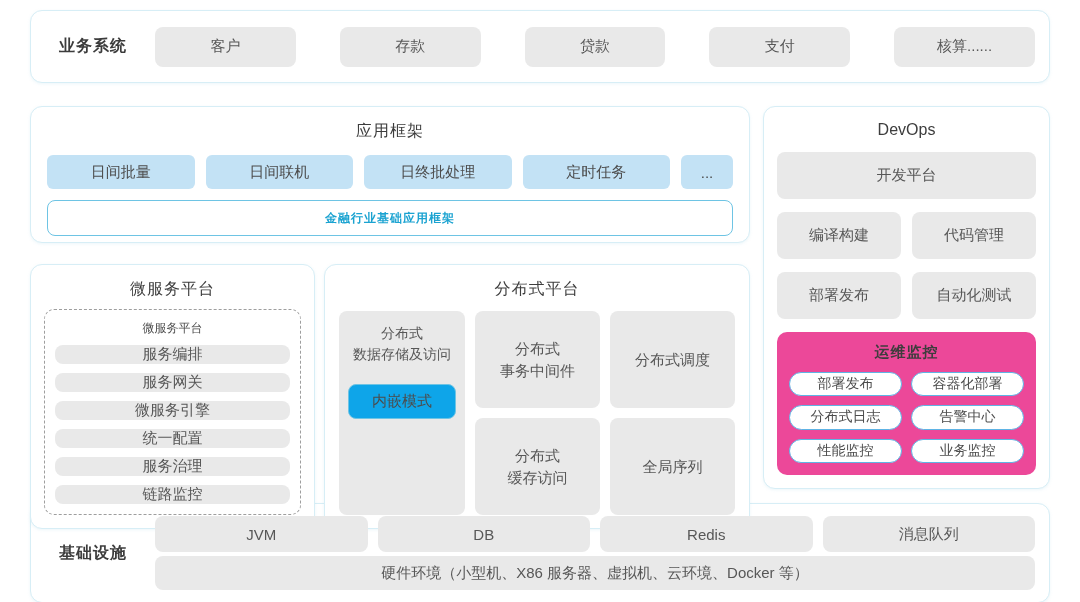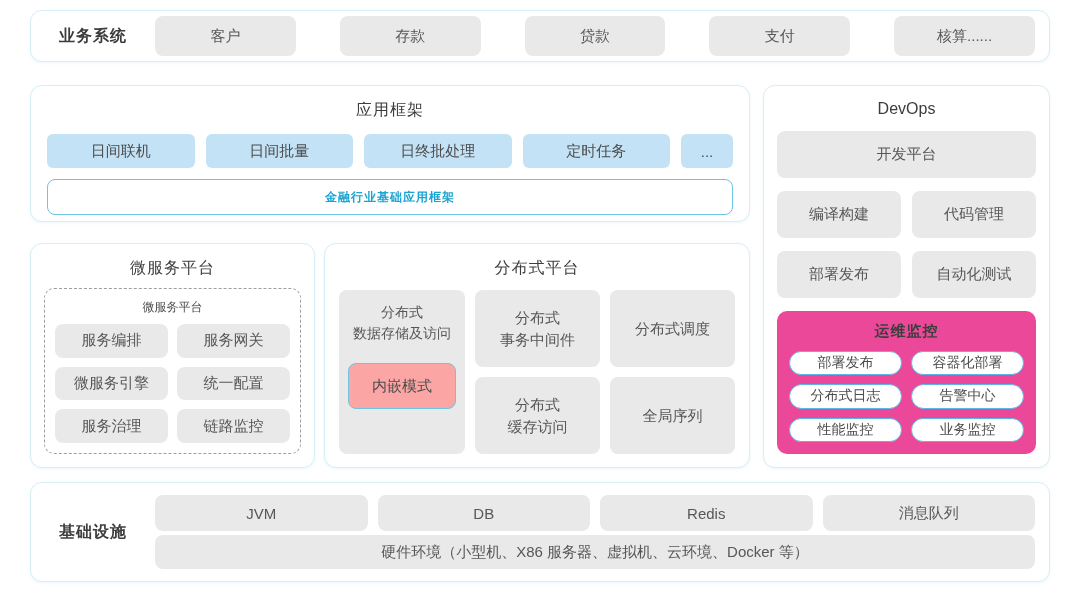--- a/index.html
+++ b/index.html
@@ -15,21 +15,21 @@
   
   .panel {
     background:#fff;
     border:1.5px solid #d7eef6;
     border-radius:12px;
     box-shadow:0 1px 3px rgba(180,220,235,.25);
   }
 
   
   .band { display:flex; align-items:center; padding:10px 14px; }
-  .band-top { height:52px; }
+  .band-top { height:73px; }
   .band-bottom { height:100px; margin-top:14px; }
   .band-label {
     flex:0 0 96px; text-align:center;
     font-size:16px; font-weight:600; color:#3c3c3c; letter-spacing:1px;
   }
   .band-items { flex:1; display:flex; gap:44px; margin-left:14px; }
   .gray-box {
     background:#e9e9e9; border-radius:8px;
     display:flex; align-items:center; justify-content:center;
     font-size:15px; color:#575757;
@@ -68,42 +68,42 @@
   .left-bottom { flex:1; display:flex; gap:9px;margin-top:12px; }
 
   
   .micro { flex:0 0 285px; padding:8px 13px 13px; display:flex; flex-direction:column; }
   .micro .panel-title { margin:6px 0 9px; }
   .dashed-wrap {
     flex:1; border:1px dashed #9e9e9e; border-radius:10px;
     padding:6px 10px 10px; display:flex; flex-direction:column;
   }
   .dashed-title { text-align:center; font-size:12px; color:#4c4c4c; margin:4px 0 8px; }
-  .micro-grid { flex:1; display:grid; grid-template-columns:1fr 1fr; grid-auto-rows:1fr; gap:9px; }
+  .micro-grid { flex:1; display:grid; grid-template-columns:1fr; grid-auto-rows:1fr; gap:9px; }
   .micro-grid .gray-box { font-size:15px; }
 
   
   .dist { flex:1; padding:8px 14px 13px; display:flex; flex-direction:column; }
   .dist .panel-title { margin:6px 0 11px; }
   .dist-grid {
     flex:1; display:grid; gap:10px;
     grid-template-columns:126px 1fr 1fr; grid-template-rows:1fr 1fr;
   }
   .dist-cell { white-space:pre-line; text-align:center; line-height:1.45; }
   .storage {
     grid-row:1 / span 2; background:#e9e9e9; border-radius:8px;
     padding:12px 9px 9px; display:flex; flex-direction:column;
   }
   .storage-title {
     text-align:center; font-size:14px; color:#575757;
     white-space:pre-line; line-height:1.5; margin-bottom:10px;
   }
   .mode-box {
-    background:#fca5a5; border:1px solid #6ec4e4; border-radius:8px;
-    height:46px; display:flex; align-items:center; justify-content:center;
+    background:#0ea5e9; border:1px solid #6ec4e4; border-radius:8px;
+    height:35px; display:flex; align-items:center; justify-content:center;
     font-size:15px; color:#4c4c4c; margin-top:9px;
   }
 
   
   .devops { flex:0 0 287px; padding:10px 13px 13px; display:flex; flex-direction:column; }
   .devops .panel-title { margin:4px 0 13px; letter-spacing:0; }
   .devops .gray-box { height:47px; }
   .devops-platform { margin-bottom:13px; }
   .devops-row { display:grid; grid-template-columns:1fr 1fr; gap:11px; margin-bottom:13px; }
   .monitor {
@@ -136,22 +136,22 @@
       <div class="gray-box">核算......</div>
     </div>
   </section>
 
   <div class="middle">
     <div class="col-left">
 
       <section class="panel app-framework">
         <div class="panel-title">应用框架</div>
         <div class="blue-row">
+          <div class="blue-box">日间批量</div>
           <div class="blue-box">日间联机</div>
-          <div class="blue-box">日间批量</div>
           <div class="blue-box">日终批处理</div>
           <div class="blue-box">定时任务</div>
           <div class="blue-box small">...</div>
         </div>
         <div class="base-bar">金融行业基础应用框架</div>
       </section>
 
       <div class="left-bottom">
 
         <section class="panel micro">

